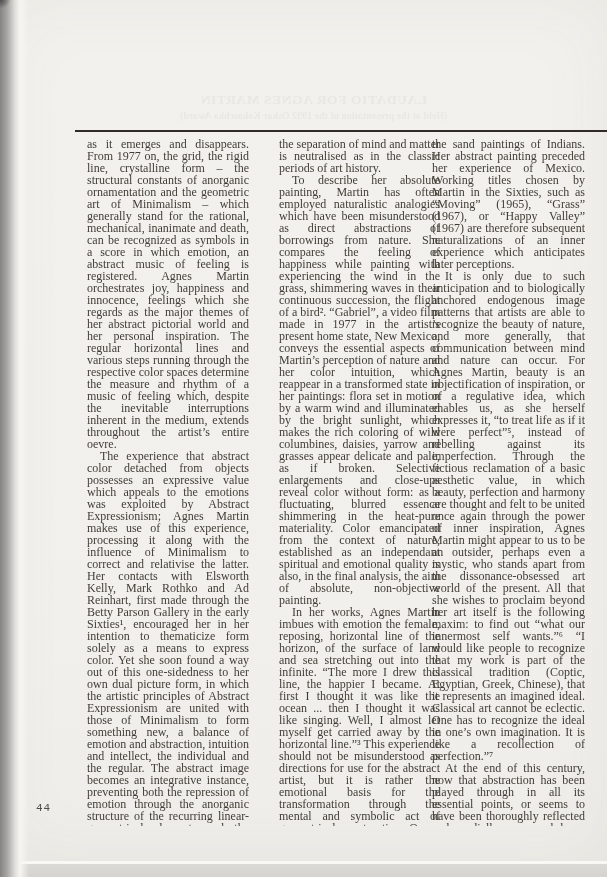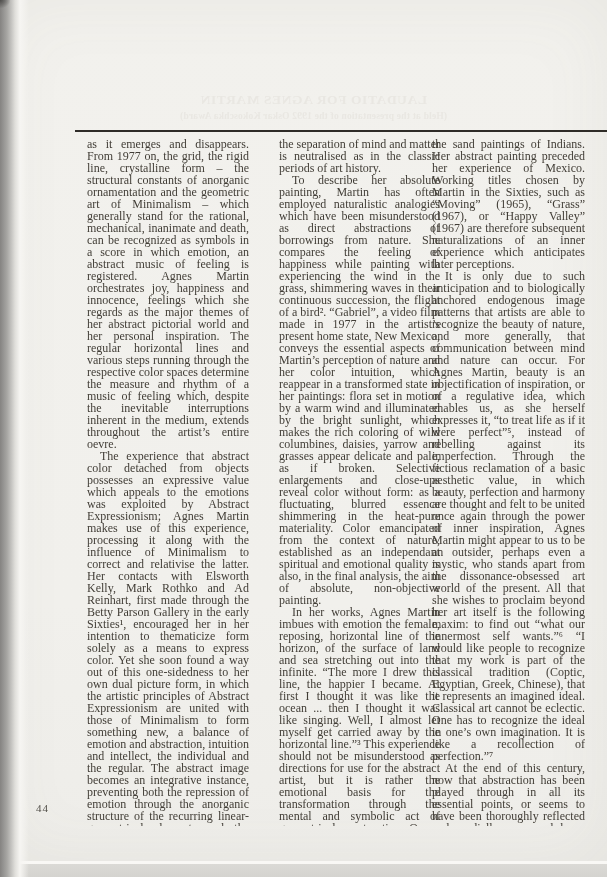--- a/index.html
+++ b/index.html
@@ -54,21 +54,21 @@
     hyphens:auto;-webkit-hyphens:auto;
     word-spacing:-0.2px;
   }
   .col1{left:87px;width:162px;}
   .col2{left:279px;width:161px;}
   .col3{left:432px;width:153px;}
   .para{margin:0;}
   .para.indent{text-indent:13px;}
   .pagenum{
     position:absolute;left:36px;top:802px;
-    font-size:11px;color:#514e48;letter-spacing:1px;
+    font-size:11px;color:#514e48;letter-spacing:1px;font-family:Liberation Mono, monospace;
   }
 </style>
 </head>
 <body>
 
 <div class="scan">
   <div class="paper">
     <div class="bleed">
       <div class="bleed-l1">LAUDATIO FOR AGNES MARTIN</div>
       <div class="bleed-l2">(Held at the presentation of the 1992 Oskar Kokoschka Award)</div>

